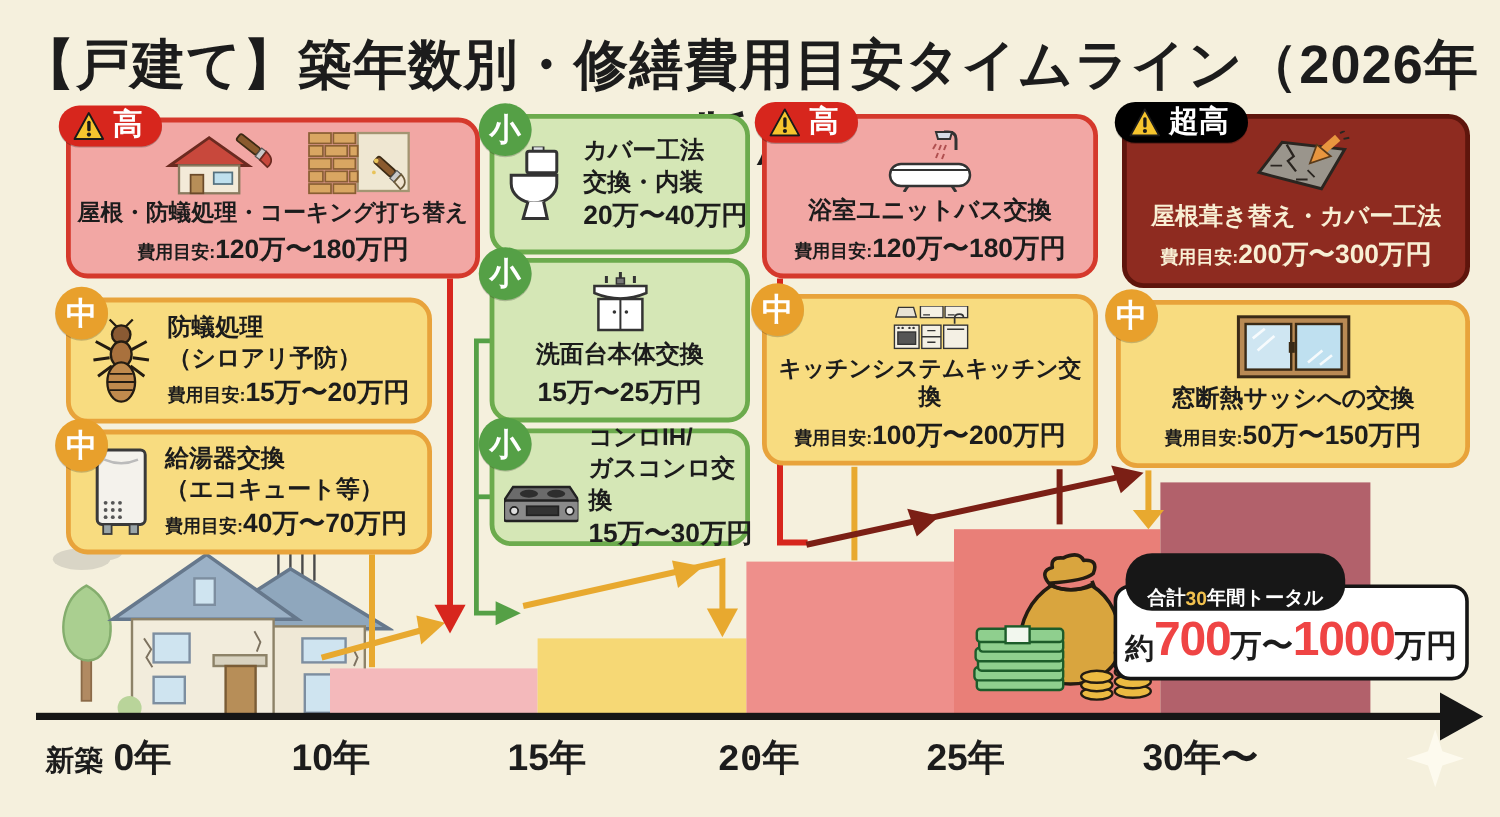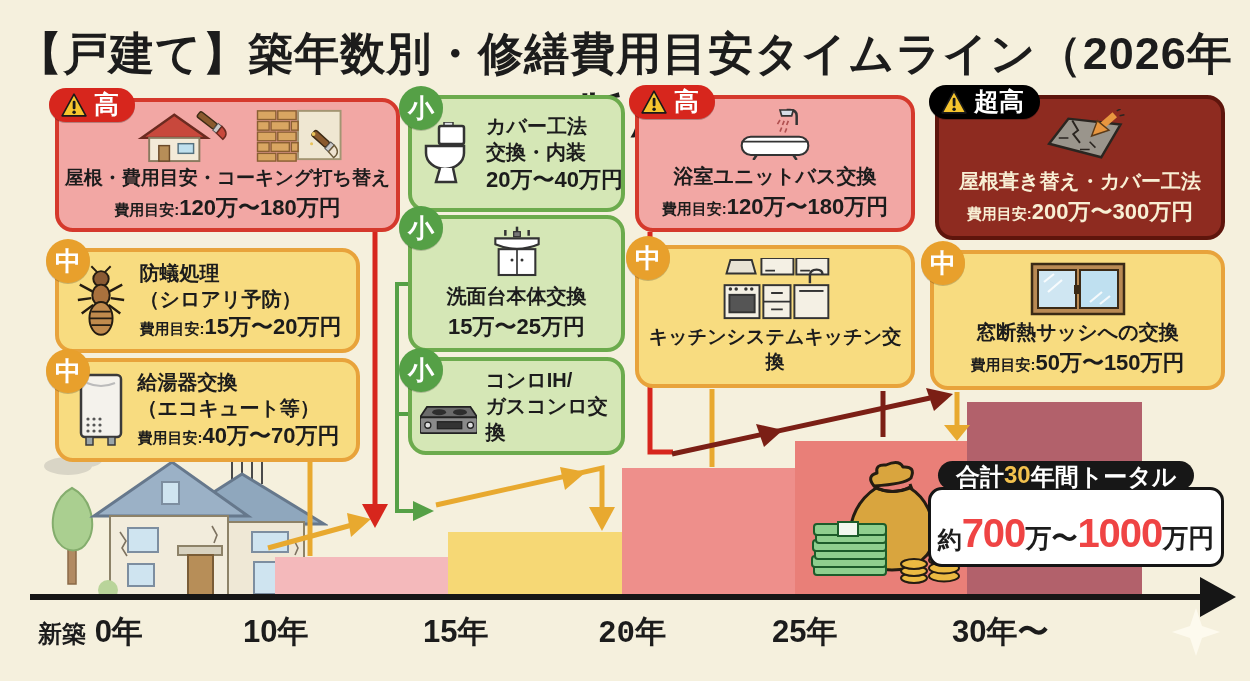--- a/index.html
+++ b/index.html
@@ -55,23 +55,23 @@
   
   .total-box{
     position:absolute;left:928px;top:487px;width:296px;height:80px;background:#ffffff;
     border:3px solid #151515;border-radius:14px;z-index:8;box-sizing:border-box;
     display:flex;align-items:flex-end;justify-content:center;padding-bottom:8px;white-space:nowrap;
   }
   .total-box .approx{font-size:24px;}
   .total-box .big{font-size:40px;color:#ef4444;letter-spacing:-1px;}
   .total-box .unit{font-size:26px;}
   .total-pill{
-    position:absolute;left:938px;top:461px;height:29px;background:#171717;color:#fff;
-    border-radius:22px;z-index:9;display:flex;align-items:flex-start;padding:0 18px;
-    font-size:24px;white-space:nowrap;
+    position:absolute;left:938px;top:461px;height:48px;background:#171717;color:#fff;
+    border-radius:22px;z-index:9;display:flex;align-items:flex-end;padding:0 18px;
+    font-size:16px;white-space:nowrap;
   }
   .total-pill .gold{color:#f2c14e;}
   .illus{position:absolute;z-index:2;}
   .money{z-index:7;}
 </style>
 </head>
 <body>
 
 <div class="main-title">【戸建て】築年数別・修繕費用目安タイムライン（2026年版）</div>
 
@@ -181,21 +181,21 @@
         </g>
         <g transform="rotate(42 72 36)">
           <rect x="58" y="32" width="20" height="7" rx="2" fill="#8a5a2e" stroke="#3c2a14" stroke-width="1.5"></rect>
           <rect x="78" y="31" width="5" height="9" fill="#c9c9c9" stroke="#555" stroke-width="1"></rect>
           <path d="M83,31 q10,1 8,10 l-8,-1 Z" fill="#efe3cf" stroke="#6b5a3a" stroke-width="1.5"></path>
         </g>
         <circle cx="62" cy="28" r="2" fill="#e8c35a"></circle>
         <circle cx="60" cy="38" r="1.6" fill="#e8c35a"></circle>
       </svg>
     </div>
-    <div class="c-title sm">屋根・費用目安・コーキング打ち替え</div>
+    <div class="c-title sm">屋根・防蟻処理・コーキング打ち替え</div>
     <div class="c-cost"><span>費用目安:</span><span class="num">120万〜180万円</span></div>
   </div>
 </div>
 
 <div class="card yellow" style="left:55px;top:248px;width:305px;height:105px;">
   <div class="badge-circle mid">
       <span>中</span>
     </div>
   <div class="card-row">
     <svg width="54" height="76" viewBox="0 0 56 76">
@@ -293,20 +293,21 @@
       <ellipse cx="22" cy="10" rx="8" ry="3.5" fill="#2e2e2e"></ellipse>
       <ellipse cx="46" cy="10" rx="8" ry="3.5" fill="#2e2e2e"></ellipse>
       <rect x="0" y="16" width="66" height="18" rx="2" fill="#8a8a8a" stroke="#222" stroke-width="2"></rect>
       <circle cx="9" cy="25" r="3.5" fill="#ddd" stroke="#222" stroke-width="1.5"></circle>
       <rect x="20" y="21" width="28" height="8" fill="#333" stroke="#222" stroke-width="1.5"></rect>
       <circle cx="58" cy="25" r="3.5" fill="#ddd" stroke="#222" stroke-width="1.5"></circle>
     </svg>
     <div>
       <div class="c-title left">コンロIH/
 ガスコンロ交換</div>
+      <div class="c-cost"><span></span><span class="num">15万〜30万円</span></div>
     </div>
   </div>
 </div>
 
 <div class="card red" style="left:635px;top:95px;width:280px;height:137px;">
   <div class="badge-pill">
     <svg width="26" height="24" viewBox="0 0 24 22">
         <path d="M12 1 L23 21 H1 Z" fill="#f6c52e" stroke="#1a1a1a" stroke-width="1.5" stroke-linejoin="round"></path>
         <rect x="10.8" y="7" width="2.6" height="8" rx="1.2" fill="#1a1a1a"></rect>
         <circle cx="12.1" cy="17.6" r="1.6" fill="#1a1a1a"></circle>
@@ -343,20 +344,21 @@
       <circle cx="30" cy="32" r="1.8" fill="#333"></circle>
         <circle cx="36" cy="32" r="1.8" fill="#333"></circle>
       <rect x="13" y="38" width="26" height="18" fill="#555" stroke="#333" stroke-width="2"></rect>
       <rect x="48" y="28" width="28" height="34" fill="#f4f0e4" stroke="#333" stroke-width="2"></rect>
       <path d="M48,45 h28 M56,36 h12 M56,53 h12" stroke="#333" stroke-width="2"></path>
       <path d="M96,26 v-8 q0,-6 7,-6 q6,0 6,5" stroke="#333" stroke-width="2.5" fill="none"></path>
       <rect x="80" y="28" width="35" height="34" fill="#f4f0e4" stroke="#333" stroke-width="2"></rect>
       <path d="M85,34 h25" stroke="#333" stroke-width="2"></path>
     </svg>
     <div class="c-title sm">キッチンシステムキッチン交換</div>
+    <div class="c-cost"><span>費用目安:</span><span class="num">100万〜200万円</span></div>
   </div>
 </div>
 
 <div class="card dark" style="left:935px;top:95px;width:290px;height:145px;">
   <div class="badge-pill">
     <svg width="26" height="24" viewBox="0 0 24 22">
         <path d="M12 1 L23 21 H1 Z" fill="#f6c52e" stroke="#1a1a1a" stroke-width="1.5" stroke-linejoin="round"></path>
         <rect x="10.8" y="7" width="2.6" height="8" rx="1.2" fill="#1a1a1a"></rect>
         <circle cx="12.1" cy="17.6" r="1.6" fill="#1a1a1a"></circle>
       </svg>

